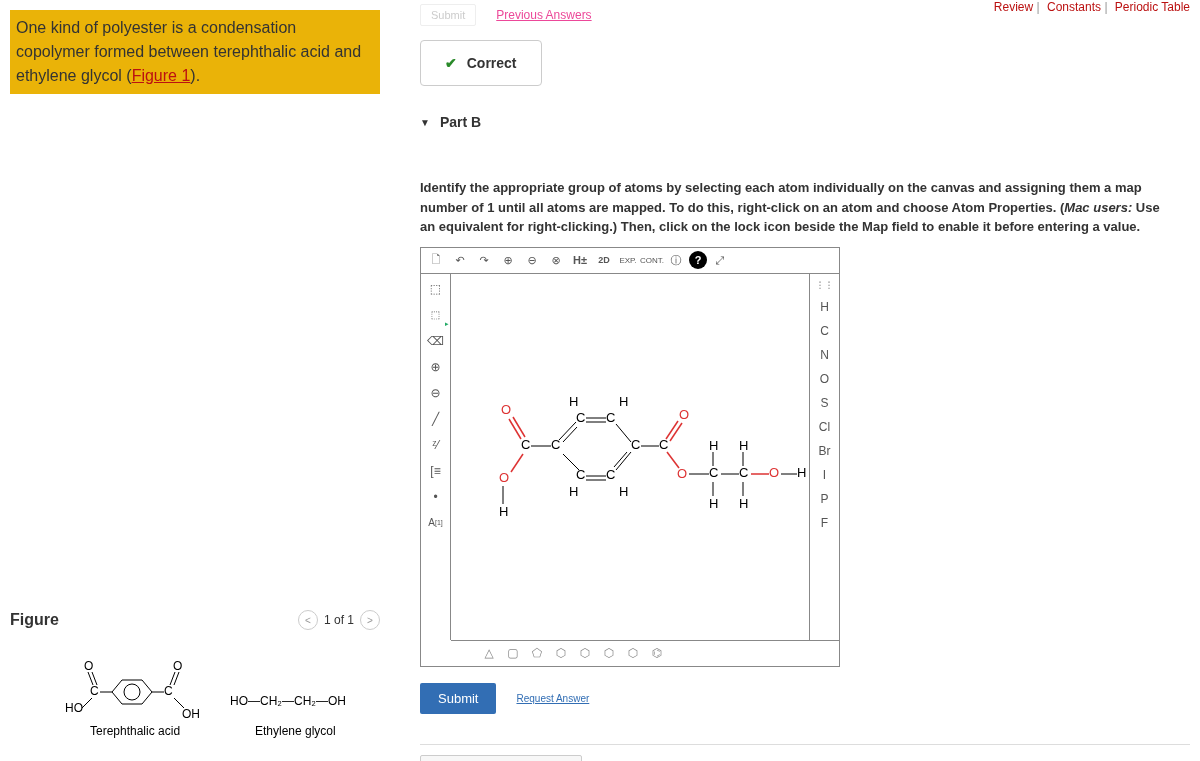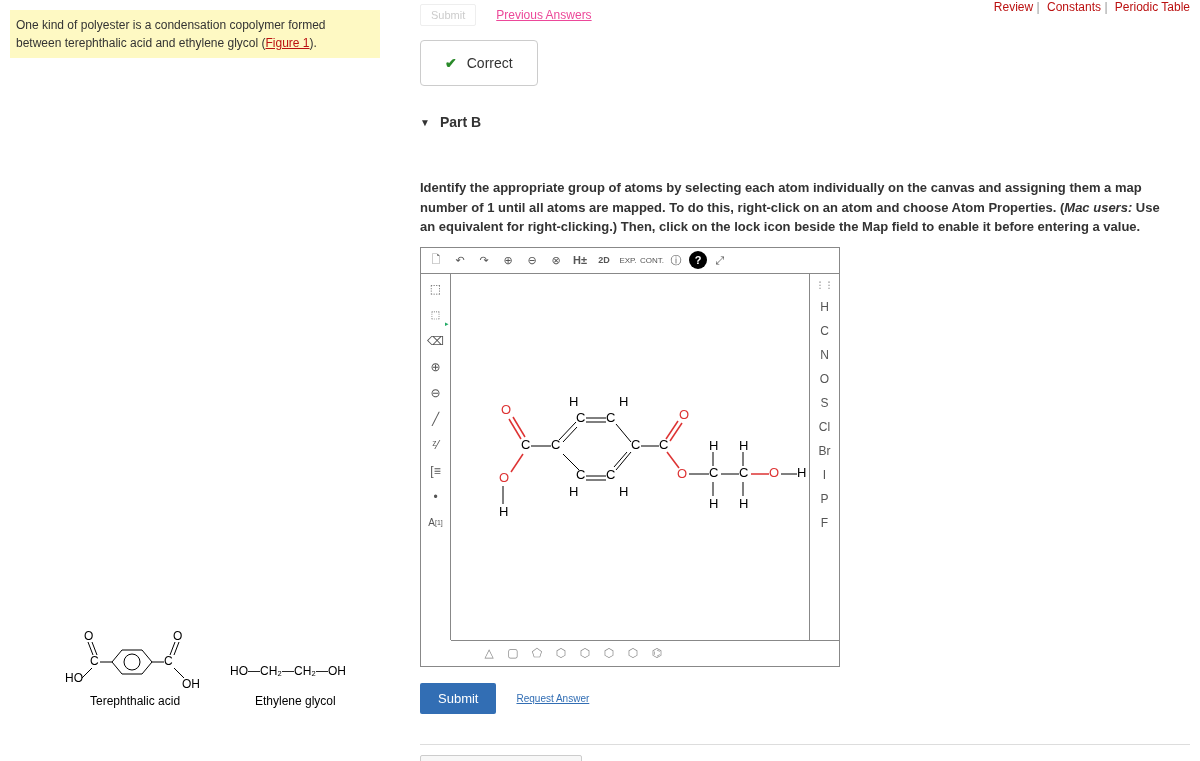--- a/index.html
+++ b/index.html
@@ -4,38 +4,38 @@
 <style>
 * { margin: 0; padding: 0; box-sizing: border-box; font-family: Arial, Helvetica, sans-serif; }
 body { background: #fff; color: #333; font-size: 13px; }
 .container { width: 1200px; height: 761px; position: relative; border-radius: 20px; }
 
 .top-links { position: absolute; top: 0; right: 10px; font-size: 12px; color: #999; }
 .top-links a { color: #b11; text-decoration: none; margin-left: 4px; }
 .top-links span { color: #999; }
 
 .left-panel { position: absolute; left: 10px; top: 10px; width: 370px; }
-.intro-text { background: #fef9c3; padding: 6px; font-size: 12px; line-height: 1.5; }
+.intro-text { background: #eab308; padding: 6px; font-size: 16px; line-height: 1.5; }
 .intro-text a { color: #b11; text-decoration: underline; }
 
 .figure-section { position: absolute; left: 10px; top: 610px; width: 370px; }
 .figure-header { font-size: 16px; font-weight: bold; display: flex; justify-content: space-between; align-items: center; padding-bottom: 10px; }
 .figure-nav { display: flex; align-items: center; gap: 6px; font-size: 12px; font-weight: normal; }
 .nav-btn { width: 20px; height: 20px; border: 1px solid #ccc; border-radius: 50%; display: flex; align-items: center; justify-content: center; color: #999; cursor: pointer; font-size: 10px; }
 .figure-image { padding: 10px 20px; }
 
 .right-panel { position: absolute; left: 420px; top: 0; width: 770px; }
 
 .prev-answers-row { display: flex; align-items: center; gap: 20px; padding: 4px 0; }
 .submit-ghost { color: #ccc; font-size: 11px; border: 1px solid #eee; padding: 4px 10px; border-radius: 2px; }
 .prev-answers { color: #ec4899; font-size: 12px; text-decoration: underline; }
 
 .correct-box { border: 1px solid #ccc; border-radius: 4px; padding: 14px 24px; display: inline-flex; align-items: center; gap: 10px; margin: 10px 0 20px 0; }
 .checkmark { color: #2a8a2a; font-weight: bold; font-size: 14px; }
-.correct-text { font-weight: normal; font-size: 14px; }
+.correct-text { font-weight: bold; font-size: 14px; }
 
 .part-header { display: flex; align-items: center; gap: 10px; font-weight: bold; font-size: 14px; padding: 8px 0 20px 0; }
 .caret { font-size: 10px; }
 
 .instructions { font-size: 13px; line-height: 1.5; padding-bottom: 10px; width: 750px; }
 .instructions .bold { font-weight: bold; margin-top: 28px; }
 
 .editor-frame { border: 1px solid #888; width: 420px; height: 420px; position: relative; margin-bottom: 16px; }
 .editor-toolbar-top { height: 26px; border-bottom: 1px solid #888; display: flex; align-items: center; padding: 0 4px; gap: 2px; }
 .tool-btn { width: 22px; height: 22px; display: flex; align-items: center; justify-content: center; font-size: 11px; color: #555; cursor: pointer; }
@@ -72,20 +72,28 @@
     <a href="#">Periodic Table</a>
   </div>
 
   <div class="left-panel">
     <div class="intro-text">
       <span>One kind of polyester is a condensation copolymer formed between terephthalic acid and ethylene glycol (</span><a href="#">Figure 1</a><span>).</span>
     </div>
   </div>
 
   <div class="figure-section">
+    <div class="figure-header">
+      <span>Figure</span>
+      <div class="figure-nav">
+        <div class="nav-btn">&lt;</div>
+        <span>1 of 1</span>
+        <div class="nav-btn">&gt;</div>
+      </div>
+    </div>
     <div class="figure-image">
       <svg width="340" height="90">
 
         <text x="35" y="62" font-size="12">HO</text>
         <line x1="52" y1="58" x2="62" y2="48" stroke="#000"></line>
 
         <text x="60" y="45" font-size="12">C</text>
         <line x1="63" y1="35" x2="58" y2="22" stroke="#000"></line>
         <line x1="67" y1="35" x2="62" y2="22" stroke="#000"></line>
         <text x="54" y="20" font-size="12">O</text>

